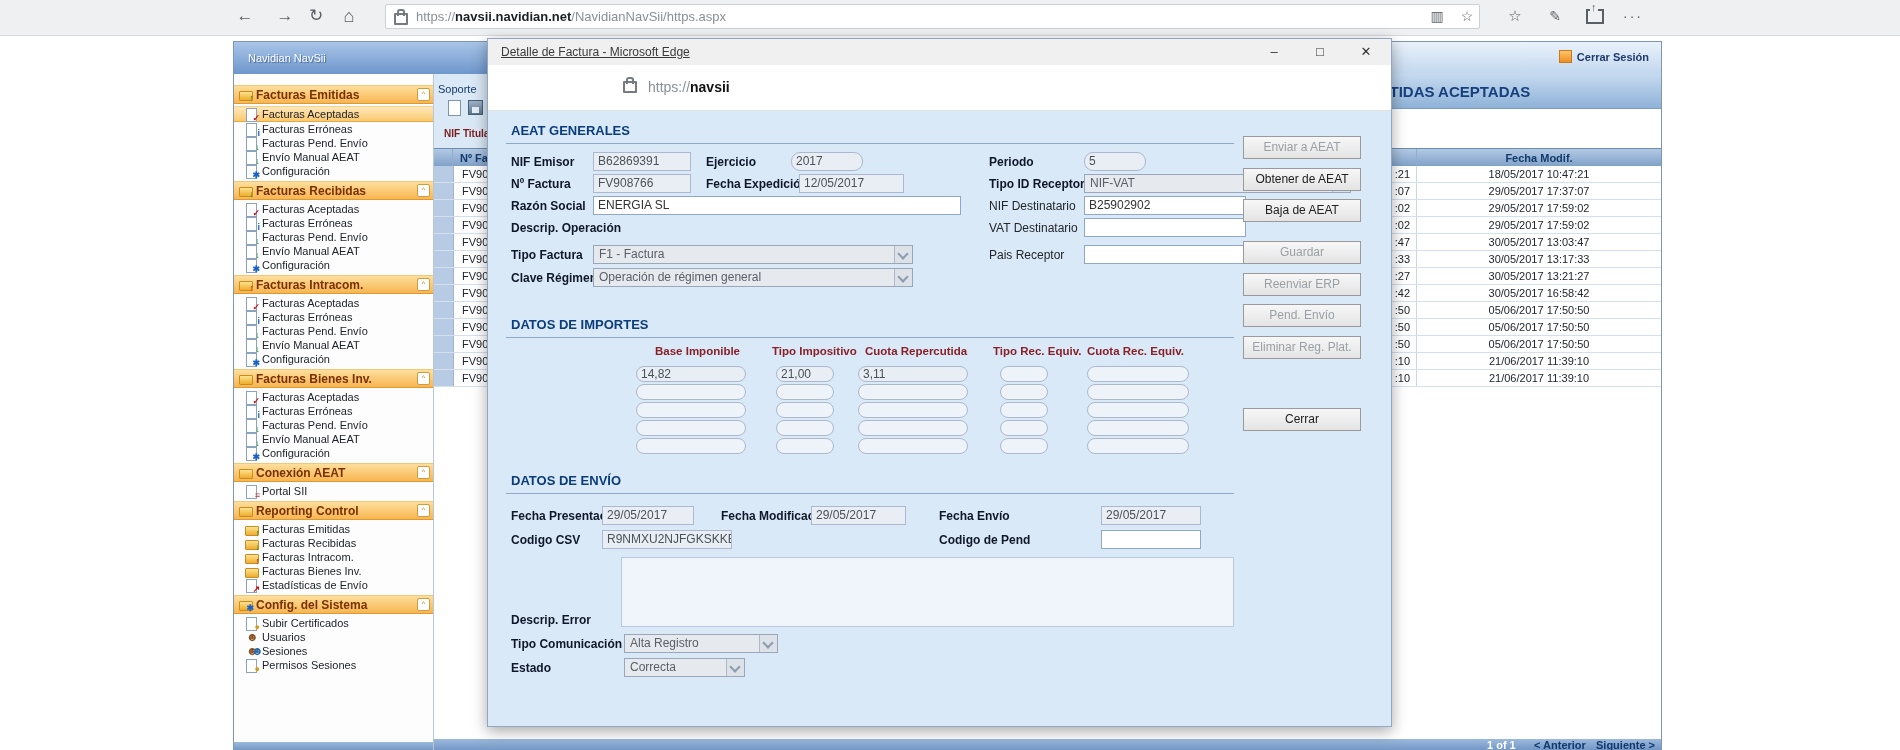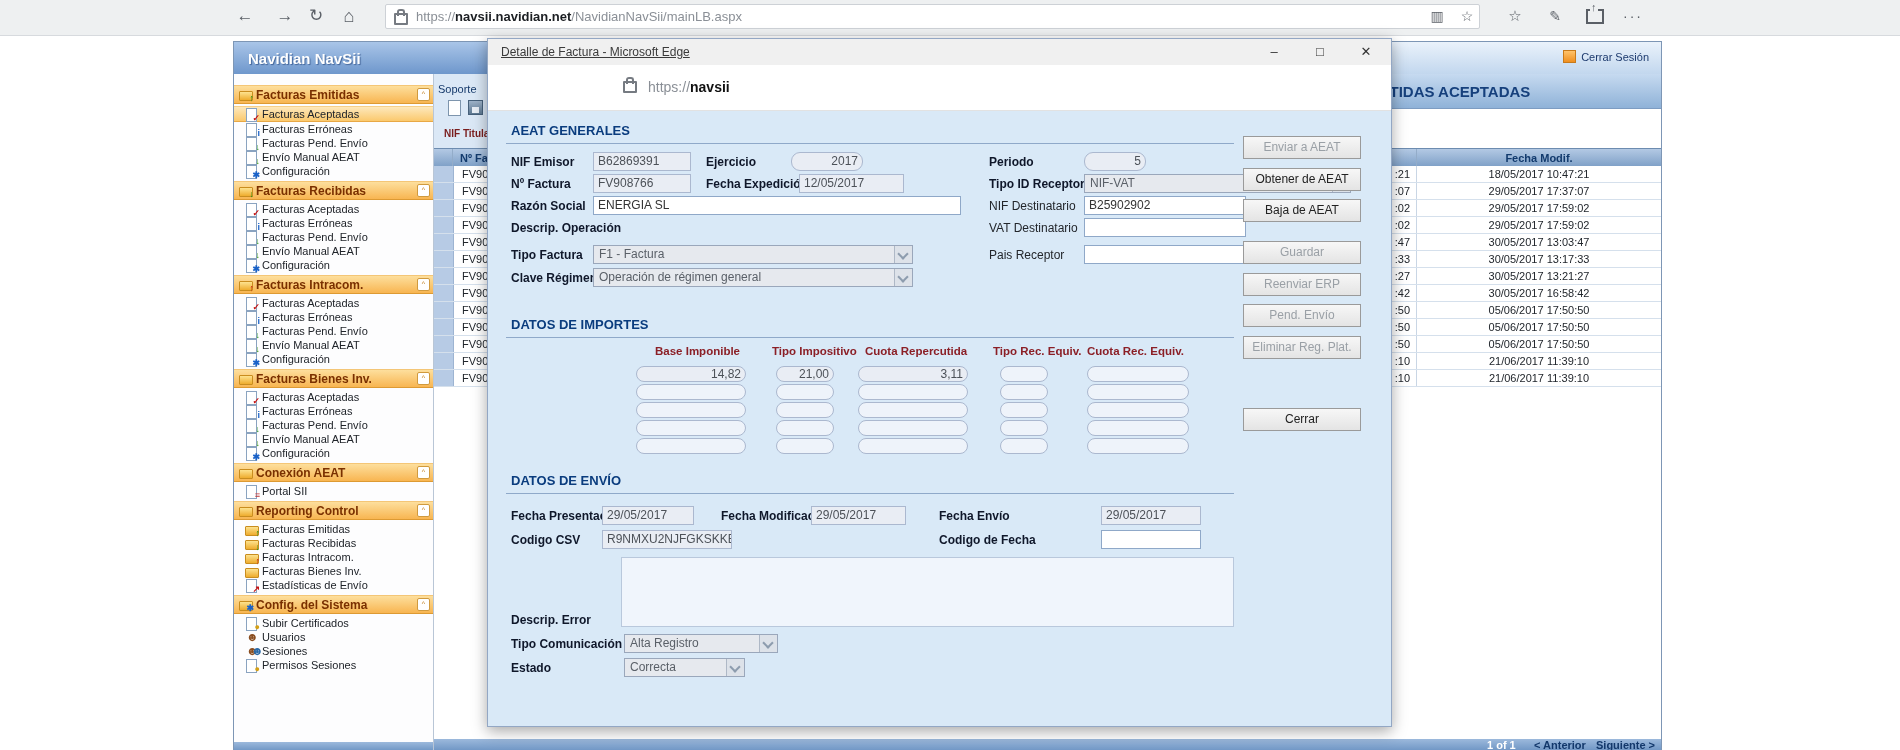--- a/index.html
+++ b/index.html
@@ -14,24 +14,24 @@
   .bar-ic{position:absolute;top:6px;width:22px;height:20px;color:#5a5f66;font-size:14px;line-height:20px;text-align:center;cursor:pointer;}
   .lock{width:10px;height:8px;border:2px solid #767b82;border-radius:1px;position:relative;margin-top:5px;flex:none;}
   .lock::before{content:"";position:absolute;left:1px;top:-6px;width:4px;height:5px;border:2px solid #767b82;border-bottom:none;border-radius:3px 3px 0 0;}
   .share-ic{position:absolute;top:9px;width:14px;height:11px;border:2px solid #5a5f66;}
   .share-ic::before{content:"↑";position:absolute;left:2px;top:-10px;font-size:11px;color:#5a5f66;background:#eef0f1;padding:0 1px;}
 
   
   #app{position:absolute;left:233px;top:41px;width:1427px;height:709px;background:#fff;border:1px solid #7d96b5;box-sizing:content-box;}
   #app-header{position:absolute;left:0;top:0;width:1427px;height:32px;background:linear-gradient(#eaf2fb,#c2d7ee);}
   #brand-block{position:absolute;left:0;top:0;width:269px;height:32px;background:linear-gradient(#a9c5e8,#6e97cc);display:flex;align-items:center;}
-  #brand-block span{color:#fff;font-weight:bold;font-size:15px;margin-left:14px;text-shadow:1px 1px 1px #44669a;}
+  #brand-block span{color:#fff;font-weight:normal;font-size:11px;margin-left:14px;text-shadow:1px 1px 1px #44669a;}
   #logout{position:absolute;right:12px;top:8px;display:flex;align-items:center;cursor:pointer;}
   #logout .sq{width:11px;height:11px;background:linear-gradient(#ffc36b,#ef8f1f);border:1px solid #c87a1a;margin-right:5px;}
-  #logout span{font-size:11px;font-weight:normal;color:#1d3a6e;text-align:center;}
+  #logout span{font-size:11px;font-weight:bold;color:#1d3a6e;text-align:center;}
 
   
   #sidebar{position:absolute;left:0;top:32px;width:200px;height:677px;background:#fdfdfe;border-right:1px solid #b9c6d6;box-sizing:border-box;padding-top:8px;overflow:hidden;}
   .sb-sec{height:17px;margin:3px 0 2px 0;background:linear-gradient(#fddf9d,#f8b551);border-top:1px solid #f4c677;border-bottom:1px solid #dd9a33;display:flex;align-items:center;padding:0 3px 0 5px;cursor:pointer;}
   .sb-sec .sb-lab{font-size:12px;font-weight:bold;color:#7a3000;margin-left:4px;white-space:nowrap;flex:1;}
   .sb-sec .chev{width:11px;height:11px;background:#fff;border:1px solid #d09a3e;border-radius:2px;font-size:7px;line-height:10px;color:#c07c18;text-align:center;flex:none;}
   .sb-it{height:14px;display:flex;align-items:center;padding-left:7px;cursor:pointer;}
   .sb-it.sel{background:linear-gradient(#fde8bc,#fbc96d);border-top:1px solid #f7d089;border-bottom:1px solid #e8a845;}
   .sb-it span{font-size:11px;color:#20242a;margin-left:4px;white-space:nowrap;}
   #sb-bottom{position:absolute;left:0;bottom:0;width:199px;height:9px;background:linear-gradient(#9cb9dc,#6e95c4);}
@@ -86,42 +86,42 @@
   #dlg-url .lock{position:absolute;left:135px;top:16px;margin:0;}
   #dlg-url .u{position:absolute;left:160px;top:14px;font-size:14px;color:#8a8f96;}
   #dlg-url .u b{color:#111;}
 
   .sect{position:absolute;font-size:13px;font-weight:bold;color:#0a3c7e;white-space:nowrap;}
   .sline{position:absolute;left:18px;width:728px;height:1px;background:#8fa9c9;}
   .lbl{position:absolute;font-size:12px;font-weight:bold;color:#0f172a;white-space:nowrap;}
   .lbl.k{color:#23262b;font-weight:normal;}
   .fld{position:absolute;height:17px;background:#e9edf4;border:1px solid #abb8cf;font-size:12px;color:#4c5158;line-height:17px;padding:0 4px;box-sizing:content-box;white-space:nowrap;overflow:hidden;}
   .fld.w{background:#fff;border:1px solid #8fa8c8;color:#333;}
-  .fld.r{text-align:right;border-radius:9px;}
+  .fld.r{text-align:left;border-radius:9px;}
   .dd{position:absolute;height:17px;background:#e6e9ee;border:1px solid #9aa7bb;font-size:12px;color:#5a6068;line-height:17px;padding:0 22px 0 5px;box-sizing:content-box;white-space:nowrap;overflow:hidden;cursor:pointer;}
   .dd .box{position:absolute;right:0;top:0;bottom:0;width:17px;border-left:1px solid #aeb8c6;background:#dde2e9;}
   .dd .box::after{content:"";position:absolute;left:4px;top:4px;width:6px;height:6px;border-right:2px solid #8d9cae;border-bottom:2px solid #8d9cae;transform:rotate(45deg);}
   .imp-h{position:absolute;font-size:11.5px;font-weight:bold;color:#8b1f26;white-space:nowrap;}
   #dlg-ta{position:absolute;left:133px;top:518px;width:613px;height:70px;background:#f0f5fc;border:1px solid #b9c8dc;font-size:12px;color:#333;padding:2px 4px;box-sizing:border-box;resize:none;font-family:"Liberation Sans",sans-serif;}
   .dbtn{position:absolute;left:755px;width:116px;height:21px;background:linear-gradient(#f7f7f7,#e4e4e4);border:1px solid #9a9a9a;font-size:12px;text-align:center;line-height:20px;color:#222;cursor:pointer;}
   .dbtn.dis{color:#9aa0a6;cursor:default;}
 </style>
 </head>
 <body>
 
 <div id="stage">
 
   <div id="chrome">
     <div class="nav-ic" style="left:232px">←</div>
     <div class="nav-ic" style="left:272px">→</div>
     <div class="nav-ic" style="left:303px">↻</div>
     <div class="nav-ic" style="left:336px;font-size:18px">⌂</div>
     <div id="urlbar">
       <span class="lock"></span>
-      <span class="txt"><span>https://</span><b>navsii.navidian.net</b><span>/NavidianNavSii/mainLB.aspx</span></span>
+      <span class="txt"><span>https://</span><b>navsii.navidian.net</b><span>/NavidianNavSii/https.aspx</span></span>
     </div>
     <div class="bar-ic" style="left:1426px">▥</div>
     <div class="bar-ic" style="left:1456px">☆</div>
     <div class="bar-ic" style="left:1504px;font-size:15px">☆</div>
     <div class="bar-ic" style="left:1544px">✎</div>
     <div class="share-ic" style="left:1586px"></div>
     <div class="bar-ic" style="left:1622px;letter-spacing:2px">···</div>
   </div>
 
   <div id="app">
@@ -553,21 +553,21 @@
 
     <div class="lbl" style="left:23px;top:470px">Fecha Presentación</div>
     <div class="fld" style="left:114px;top:467px;width:82px">29/05/2017</div>
     <div class="lbl" style="left:233px;top:470px">Fecha Modificación</div>
     <div class="fld" style="left:323px;top:467px;width:85px">29/05/2017</div>
     <div class="lbl" style="left:451px;top:470px">Fecha Envío</div>
     <div class="fld" style="left:613px;top:467px;width:90px">29/05/2017</div>
 
     <div class="lbl" style="left:23px;top:494px">Codigo CSV</div>
     <div class="fld" style="left:114px;top:491px;width:120px">R9NMXU2NJFGKSKKE</div>
-    <div class="lbl" style="left:451px;top:494px">Codigo de Fecha</div>
+    <div class="lbl" style="left:451px;top:494px">Codigo de Pend</div>
     <div class="fld w" style="left:613px;top:491px;width:90px"></div>
 
     <textarea id="dlg-ta" style=""></textarea>
     <div class="lbl" style="left:23px;top:574px">Descrip. Error</div>
 
     <div class="lbl" style="left:23px;top:598px">Tipo Comunicación</div>
     <div class="dd" style="left:136px;top:595px;width:125px"><span>Alta Registro</span><span class="box"></span></div>
     <div class="lbl" style="left:23px;top:622px">Estado</div>
     <div class="dd" style="left:136px;top:619px;width:92px"><span>Correcta</span><span class="box"></span></div>
 

